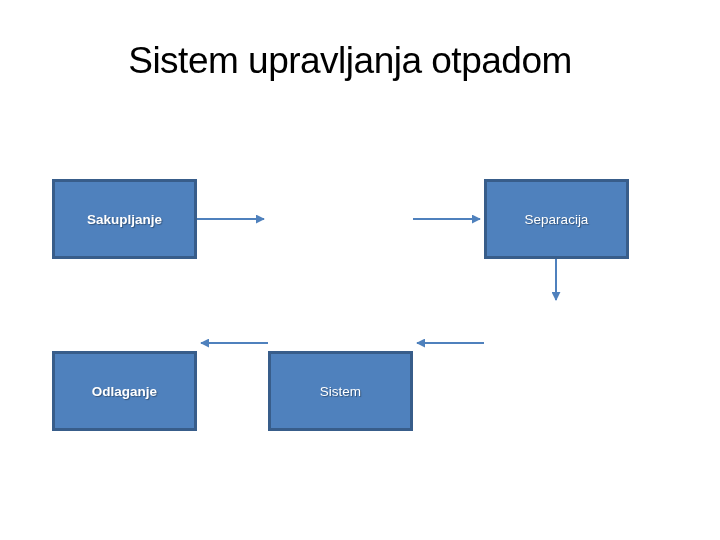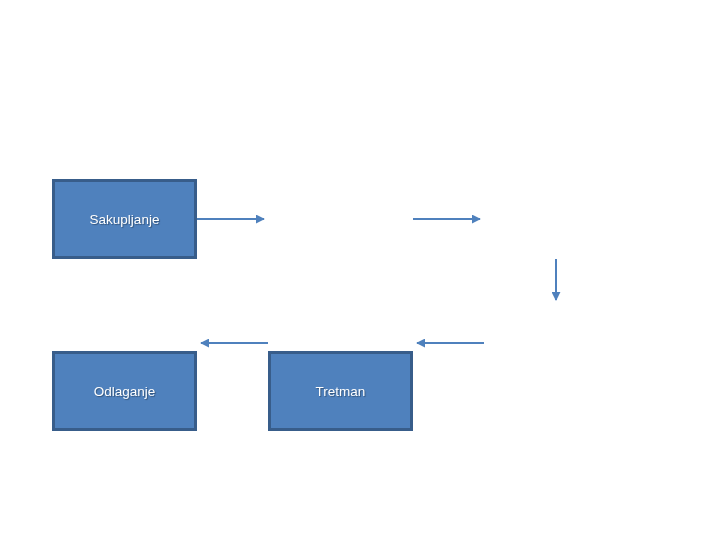--- a/index.html
+++ b/index.html
@@ -41,48 +41,52 @@
     border:3px solid var(--box-border);
     display:flex;
     align-items:center;
     justify-content:center;
     color:var(--label);
     font-size:13.5px;
     text-shadow:1px 1px 1px rgba(0,0,0,0.35);
   }
   .r1{top:179px;}
   .r2{top:303px;margin-top:48px;}
-  .c1{left:52px;}
+  .c1{left:52px;font-weight:bold;}
   .c2{left:268px;}
   .c3{left:484px;}
   .arrow-layer{
     position:absolute;
     top:0;left:0;
     width:720px;height:540px;
     pointer-events:none;
   }
 </style>
 </head>
 <body>
 
 <div class="slide">
 
+  <h1 class="slide-title">Sistem upravljanja otpadom</h1>
 
   <div class="flow-box r1 c1">
     <span>Sakupljanje</span>
   </div>
 
 
+  <div class="flow-box r1 c3">
+    <span>Separacija</span>
+  </div>
 
   <div class="flow-box r2 c1">
     <span>Odlaganje</span>
   </div>
 
   <div class="flow-box r2 c2">
-    <span>Tretman</span>
+    <span>Sistem</span>
   </div>
 
 
   <svg class="arrow-layer" width="720" height="540">
     <defs>
       <marker id="arrowhead" viewBox="0 0 10 10" refX="9" refY="5" markerUnits="userSpaceOnUse" markerWidth="9" markerHeight="9" orient="auto">
         <path d="M0,0 L10,5 L0,10 z" class="ah" fill="#4f81bd"></path>
       </marker>
     </defs>
     <line x1="197" y1="219" x2="264" y2="219" class="edge" marker-end="url(#arrowhead)" stroke="#4f81bd" stroke-width="2"></line>

